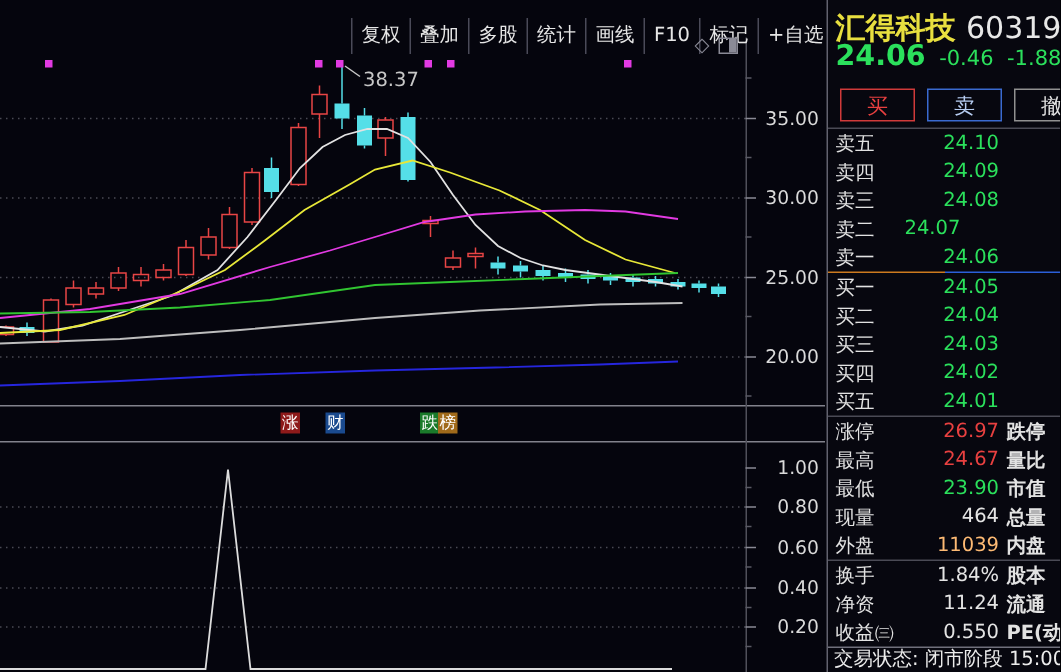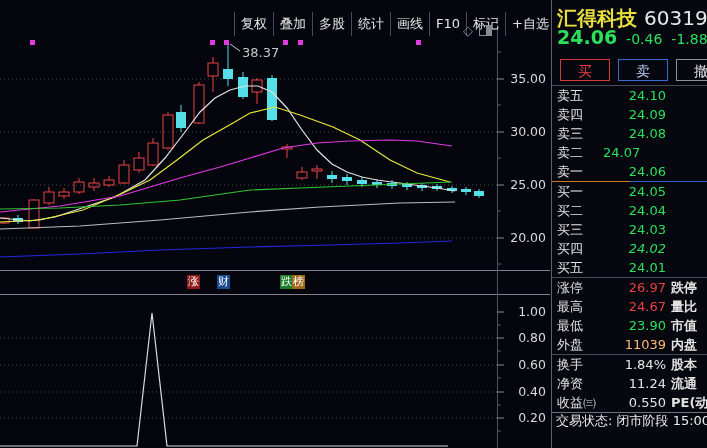--- a/index.html
+++ b/index.html
@@ -275,21 +275,21 @@
     <div class="ob-row">
         <span class="ob-label">买二</span>
         <span class="ob-price" style="color: rgb(43, 224, 92);">24.04</span>
       </div>
     <div class="ob-row">
         <span class="ob-label">买三</span>
         <span class="ob-price" style="color: rgb(43, 224, 92);">24.03</span>
       </div>
     <div class="ob-row">
         <span class="ob-label">买四</span>
-        <span class="ob-price" style="color: rgb(43, 224, 92); font-style: italic;">24.02</span>
+        <span class="ob-price" style="color: rgb(43, 224, 92);">24.02</span>
       </div>
     <div class="ob-row">
         <span class="ob-label">买五</span>
         <span class="ob-price" style="color: rgb(43, 224, 92);">24.01</span>
       </div>
 
     <div class="sep"></div>
     <div class="st-row">
         <span class="st-label">涨停</span>
         <span class="st-value" style="color: rgb(232, 64, 64);">26.97</span>
@@ -299,20 +299,25 @@
         <span class="st-label">最高</span>
         <span class="st-value" style="color: rgb(232, 64, 64);">24.67</span>
         <span class="st-label2">量比</span>
       </div>
     <div class="st-row">
         <span class="st-label">最低</span>
         <span class="st-value" style="color: rgb(43, 224, 92);">23.90</span>
         <span class="st-label2">市值</span>
       </div>
     <div class="st-row">
+        <span class="st-label">现量</span>
+        <span class="st-value" style="color: rgb(228, 228, 228);">464</span>
+        <span class="st-label2">总量</span>
+      </div>
+    <div class="st-row">
         <span class="st-label">外盘</span>
         <span class="st-value" style="color: #fdba74; text-align: right;">11039</span>
         <span class="st-label2">内盘</span>
       </div>
 
     <div class="sep"></div>
     <div class="st-row">
         <span class="st-label">换手</span>
         <span class="st-value" style="color: rgb(228, 228, 228);">1.84%</span>
         <span class="st-label2">股本</span>

